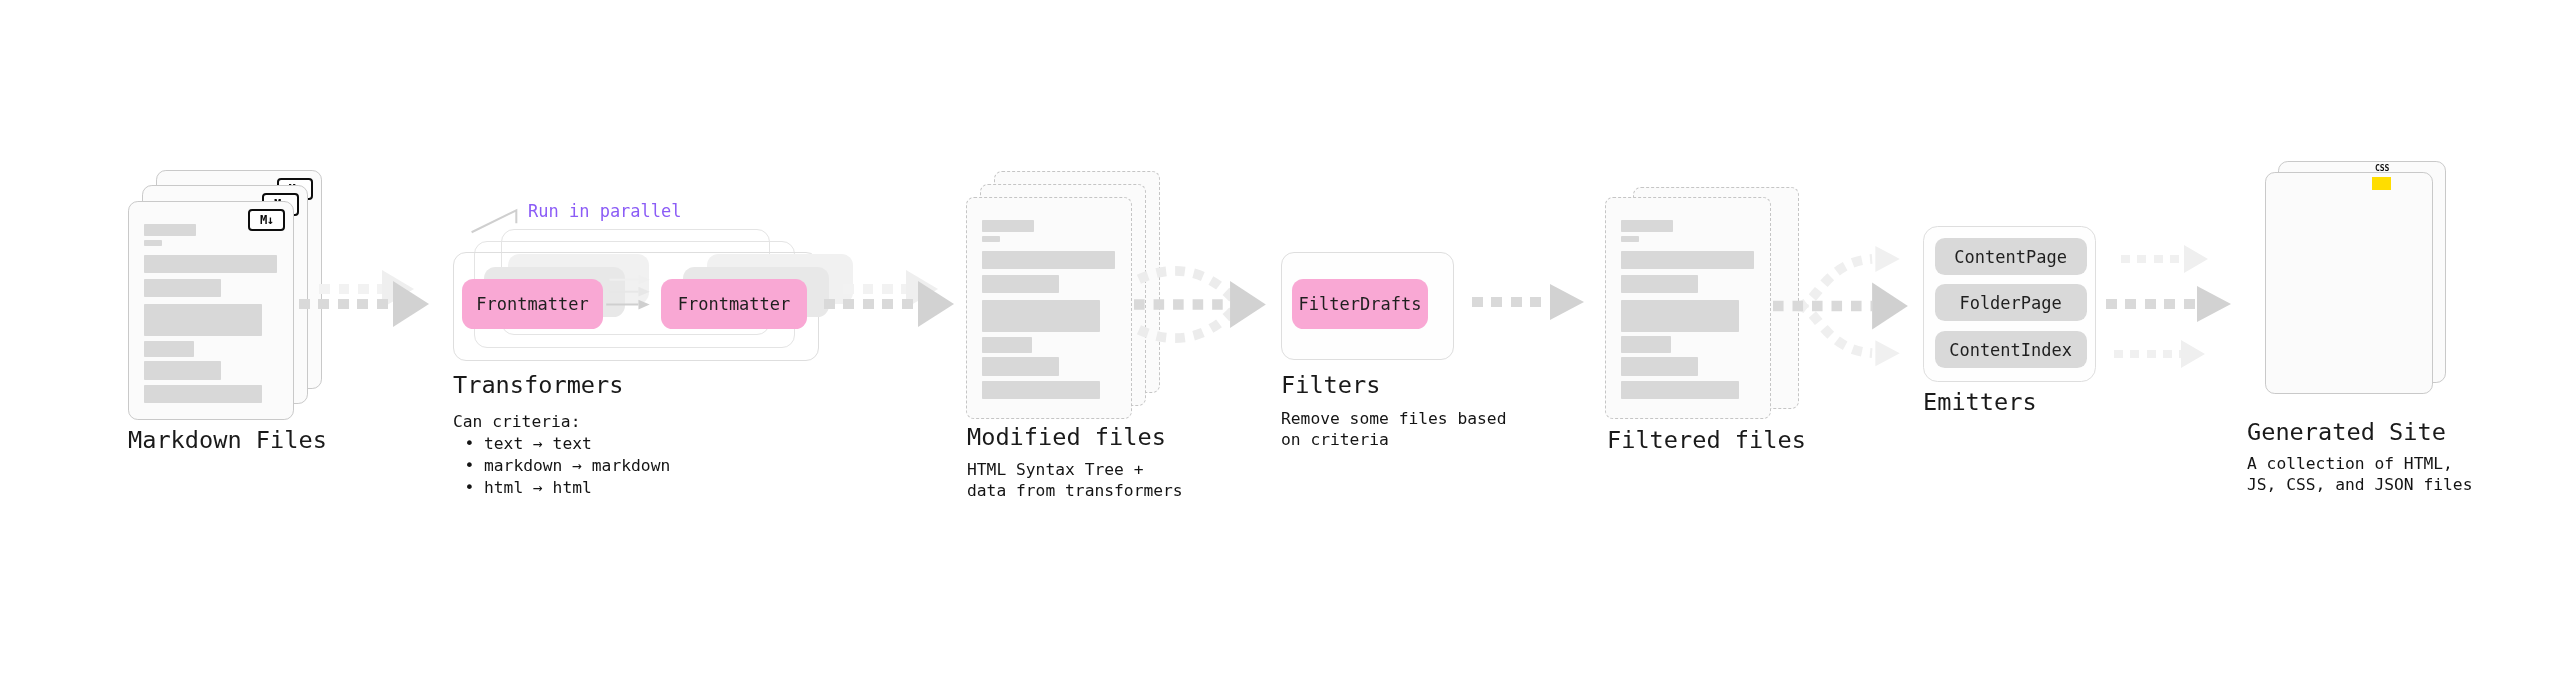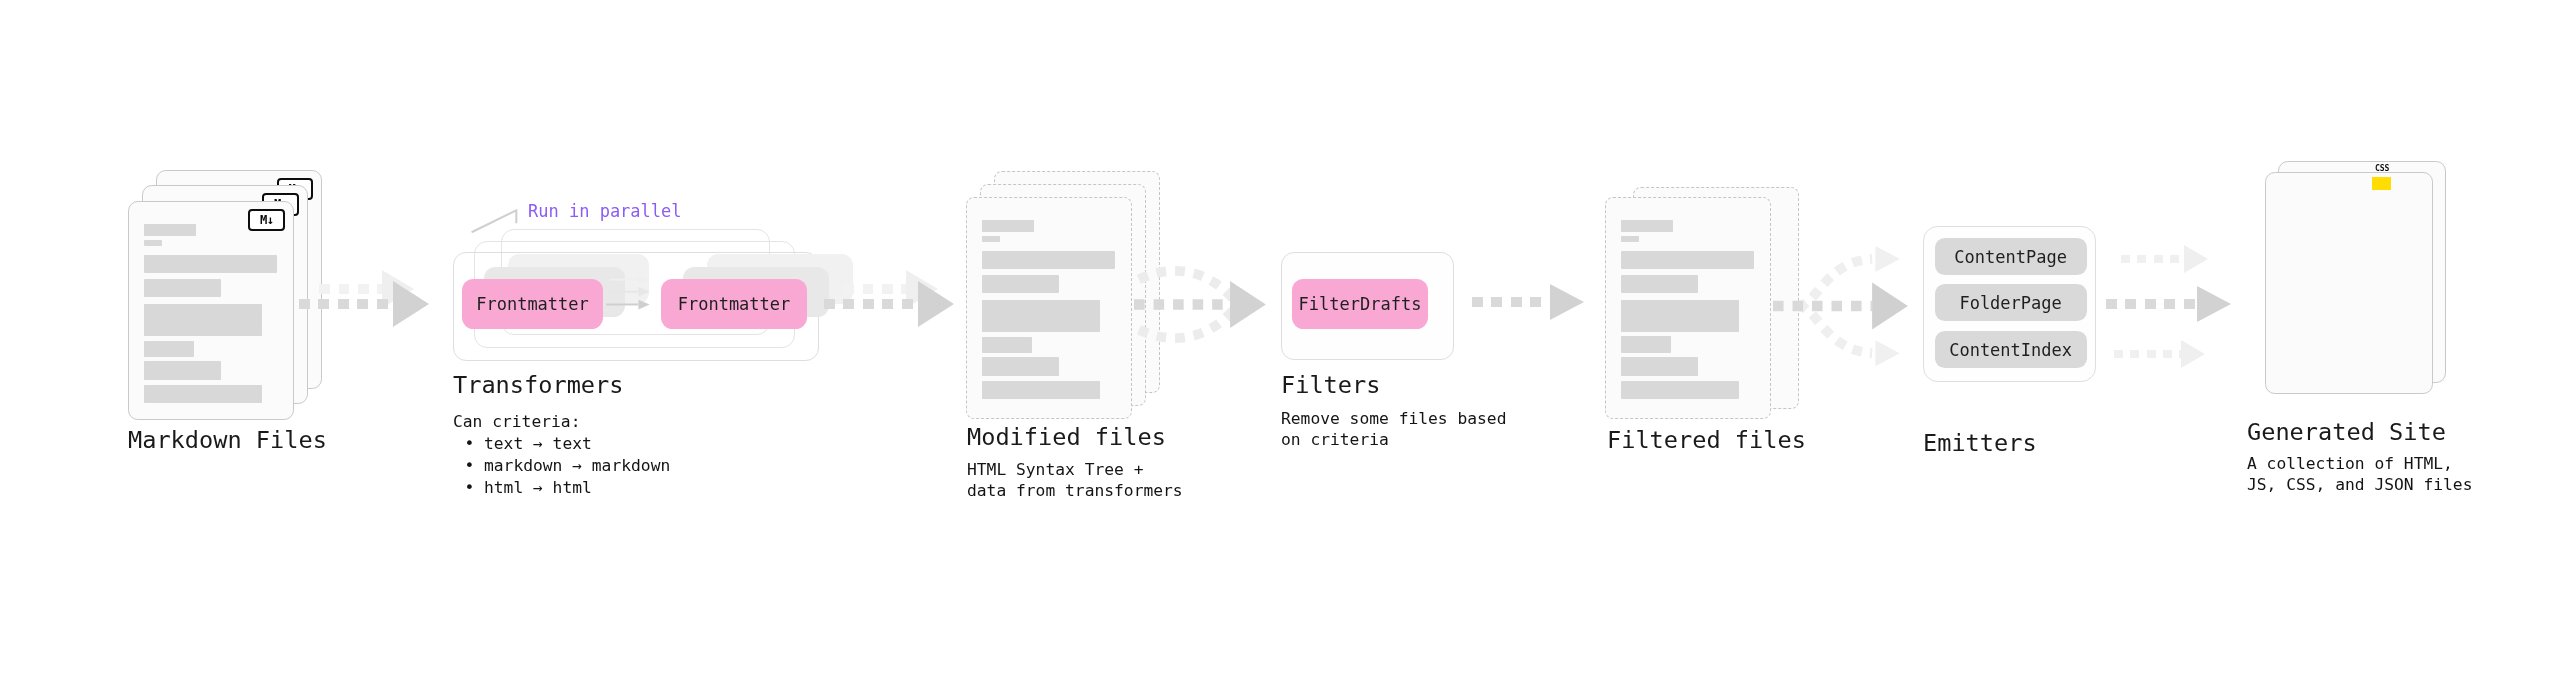--- a/index.html
+++ b/index.html
@@ -229,21 +229,21 @@
     <polygon points="126,118 156,134 126,150" fill="#f0f0f0"></polygon>
     <path d="M0 76 H122" fill="none" stroke="#d9d9d9" stroke-width="13" stroke-dasharray="13 11"></path>
     <polygon points="122,47 166,76 122,105" fill="#d0d0d0"></polygon>
   </svg>
 
   <div class="panel" style="left:1923px;top:226px;width:173px;height:156px;border-radius:14.6px;">
     <div class="ebox" style="top:11.4px;">ContentPage</div>
     <div class="ebox" style="top:57px;">FolderPage</div>
     <div class="ebox" style="top:104px;">ContentIndex</div>
   </div>
-  <div class="stage-title" style="left:1923px;top:388px;margin-top:41px;">Emitters</div>
+  <div class="stage-title" style="left:1923px;top:388px;">Emitters</div>
 
   <div>
     <div class="darrow small" style="left:2121px;top:245px;">
       <div class="dline" style="width:63px;"></div>
         <div class="dhead"></div>
     </div>
     <div class="darrow mid" style="left:2106px;top:286px;">
       <div class="dline" style="width:91px;"></div>
         <div class="dhead"></div>
     </div>

